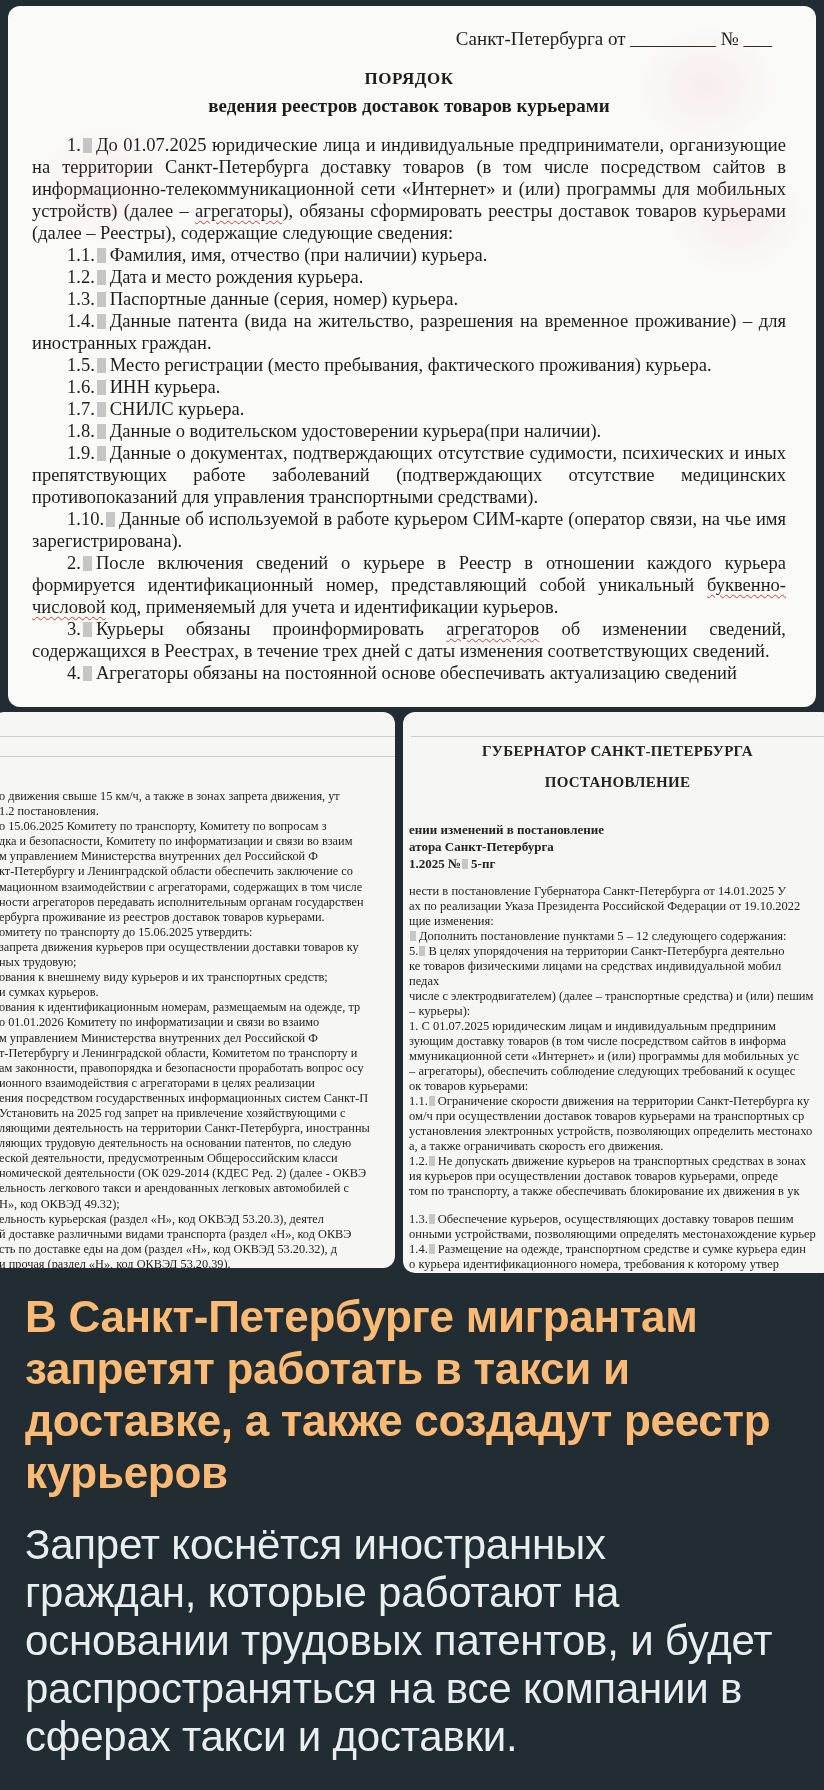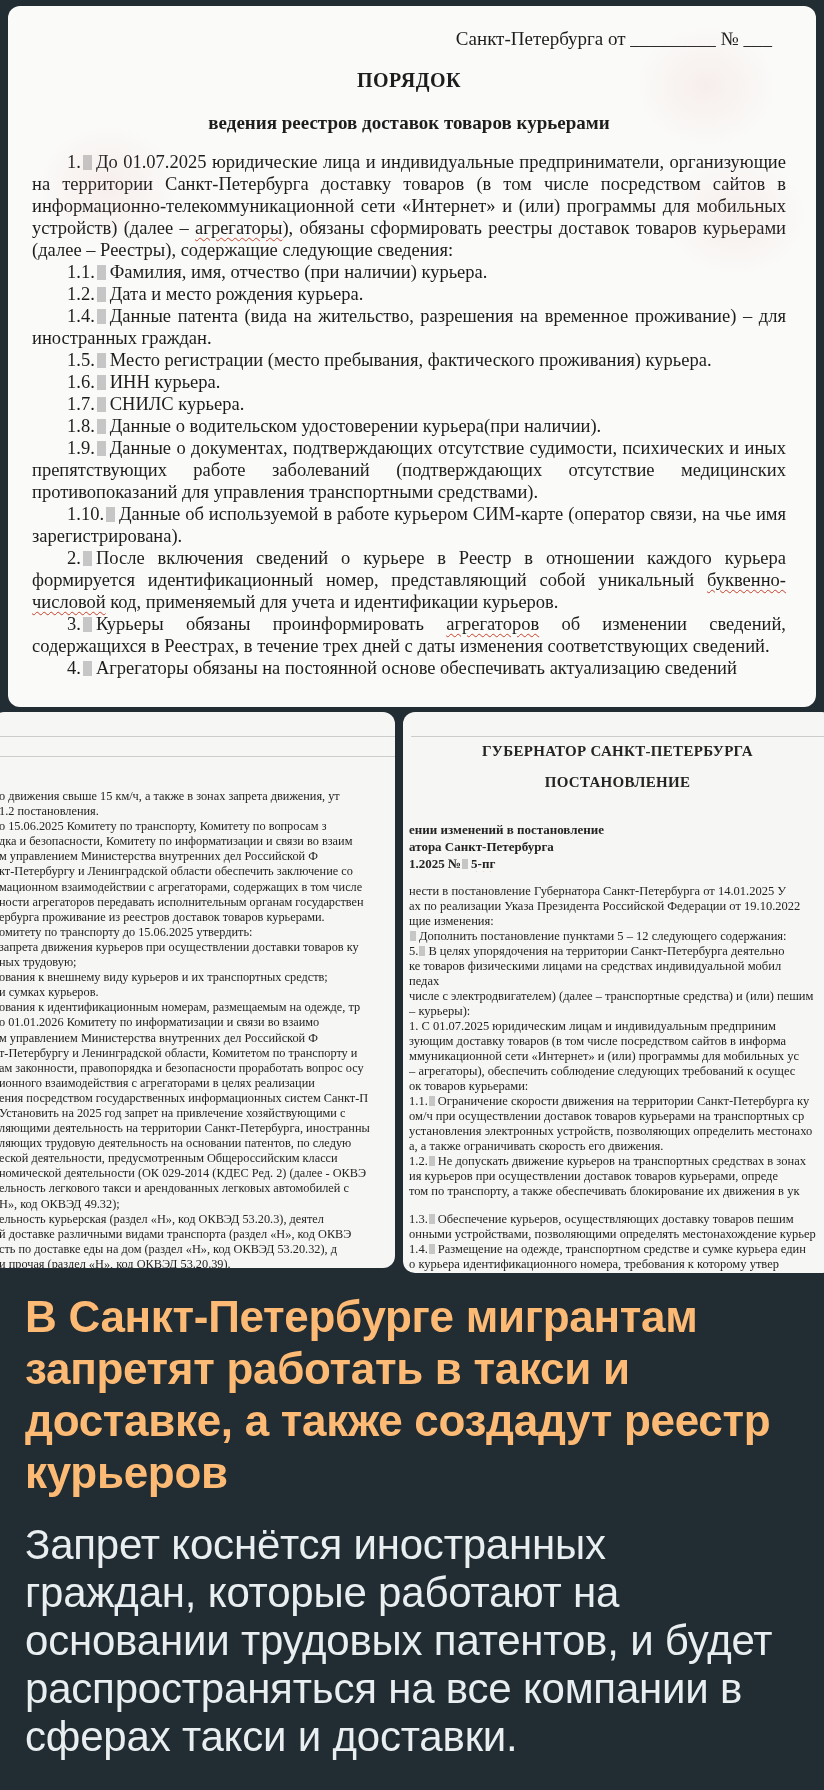--- a/index.html
+++ b/index.html
@@ -11,22 +11,22 @@
   .doc{position:absolute;overflow:hidden;color:#1d1d1d;
        font-family:"Liberation Serif",serif;}
   .doc-top{left:8px;top:6px;width:808px;height:701px;border-radius:12px;background:#fafaf8;}
   .doc-left{left:-6px;top:712px;width:401px;height:556px;border-radius:10px 12px 12px 10px;background:#f6f6f4;color:#242424;}
   .doc-right{left:403px;top:712px;width:429px;height:561px;border-radius:12px 10px 10px 12px;background:#f6f6f4;color:#242424;}
   .smudge{position:absolute;width:140px;height:120px;border-radius:50%;
           background:radial-gradient(closest-side,rgba(216,130,130,.10),rgba(216,130,130,0));pointer-events:none;}
   .sm1{left:30px;top:120px;} .sm2{right:10px;top:150px;} .sm3{right:40px;top:20px;}
   .doc-top .inner{padding:22px 30px 0 24px;}
   .hdr-right{text-align:right;font-size:19px;padding-right:14px;white-space:nowrap;}
-  .title{text-align:center;font-weight:bold;font-size:20px;margin-top:19px;letter-spacing:.5px;}
-  .subtitle{text-align:center;font-weight:bold;font-size:19px;margin-top:20px;}
+  .title{text-align:center;font-weight:bold;font-size:17px;margin-top:19px;letter-spacing:.5px;}
+  .subtitle{text-align:center;font-weight:bold;font-size:19px;margin-top:6px;}
   .doc-paras{margin-top:17px;font-size:18.5px;line-height:22px;text-align:justify;}
   .para{text-indent:35px;}
   .gbar{display:inline-block;width:9px;height:15px;background:#c6c6c6;vertical-align:-2px;margin:0 4px 0 2px;}
   .gbar-s{display:inline-block;width:6px;height:10px;background:#c6c6c6;vertical-align:-1px;margin:0 3px 0 1px;}
   .sq{text-decoration:underline;text-decoration-style:wavy;text-decoration-color:#c8402a;
       text-decoration-thickness:1px;text-underline-offset:3px;}
   .rule{position:absolute;left:0;right:0;height:1px;background:#cccccc;}
   .doc-left .r1{top:24px;} .doc-left .r2{top:44px;}
   .doc-right .r3{top:24px;left:8px;}
   .doc-lines{position:absolute;left:5px;right:0;}
@@ -53,20 +53,21 @@
     <div class="smudge sm2"></div>
     <div class="smudge sm3"></div>
     <div class="inner">
       <div class="hdr-right">Санкт-Петербурга от _________ № ___</div>
       <div class="title">ПОРЯДОК</div>
       <div class="subtitle">ведения реестров доставок товаров курьерами</div>
       <div class="doc-paras" id="doc1-paras">
           <div class="para">1.<span class="gbar"></span>До 01.07.2025 юридические лица и индивидуальные предприниматели, организующие на территории Санкт-Петербурга доставку товаров (в том числе посредством сайтов в информационно-телекоммуникационной сети «Интернет» и (или) программы для мобильных устройств) (далее – <span class="sq">агрегаторы</span>), обязаны сформировать реестры доставок товаров курьерами (далее – Реестры), содержащие следующие сведения:</div>
           <div class="para">1.1.<span class="gbar"></span>Фамилия, имя, отчество (при наличии) курьера.</div>
           <div class="para">1.2.<span class="gbar"></span>Дата и место рождения курьера.</div>
+          <div class="para">1.3.<span class="gbar"></span>Паспортные данные (серия, номер) курьера.</div>
           <div class="para">1.4.<span class="gbar"></span>Данные патента (вида на жительство, разрешения на временное проживание) – для иностранных граждан.</div>
           <div class="para">1.5.<span class="gbar"></span>Место регистрации (место пребывания, фактического проживания) курьера.</div>
           <div class="para">1.6.<span class="gbar"></span>ИНН курьера.</div>
           <div class="para">1.7.<span class="gbar"></span>СНИЛС курьера.</div>
           <div class="para">1.8.<span class="gbar"></span>Данные о водительском удостоверении курьера(при наличии).</div>
           <div class="para">1.9.<span class="gbar"></span>Данные о документах, подтверждающих отсутствие судимости, психических и иных препятствующих работе заболеваний (подтверждающих отсутствие медицинских противопоказаний для управления транспортными средствами).</div>
           <div class="para">1.10.<span class="gbar"></span>Данные об используемой в работе курьером СИМ-карте (оператор связи, на чье имя зарегистрирована).</div>
           <div class="para">2.<span class="gbar"></span>После включения сведений о курьере в Реестр в отношении каждого курьера формируется идентификационный номер, представляющий собой уникальный <span class="sq">буквенно-числовой</span> код, применяемый для учета и идентификации курьеров.</div>
           <div class="para">3.<span class="gbar"></span>Курьеры обязаны проинформировать <span class="sq">агрегаторов</span> об изменении сведений, содержащихся в Реестрах, в течение трех дней с даты изменения соответствующих сведений.</div>
           <div class="para">4.<span class="gbar"></span>Агрегаторы обязаны на постоянной основе обеспечивать актуализацию сведений</div>

